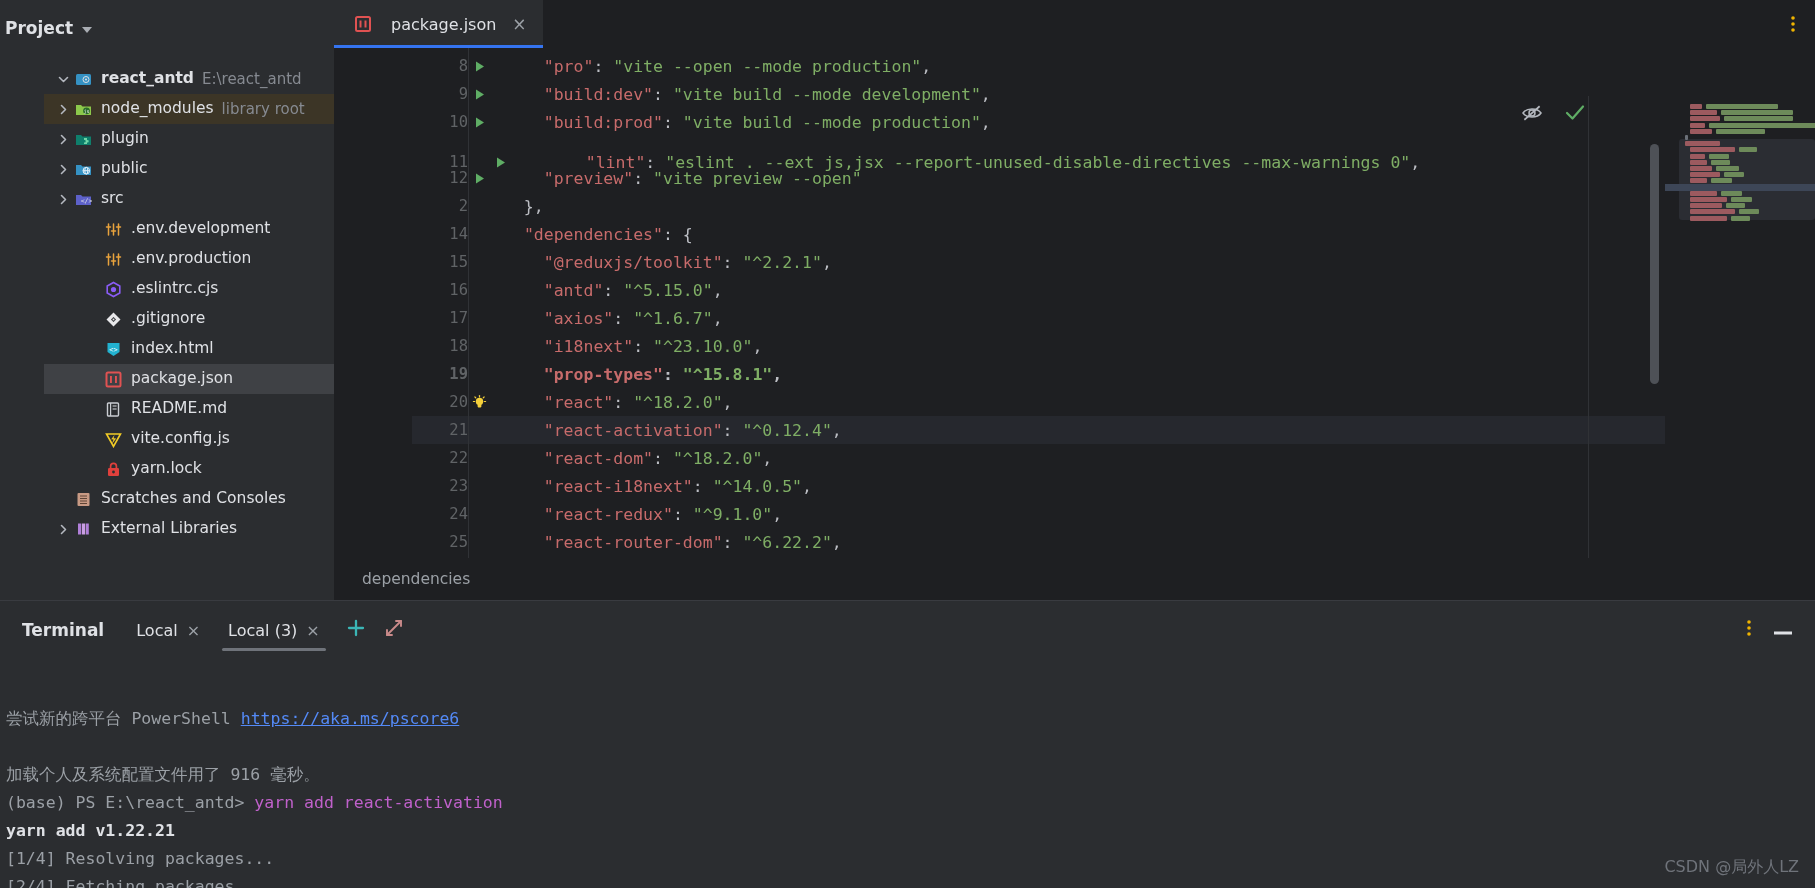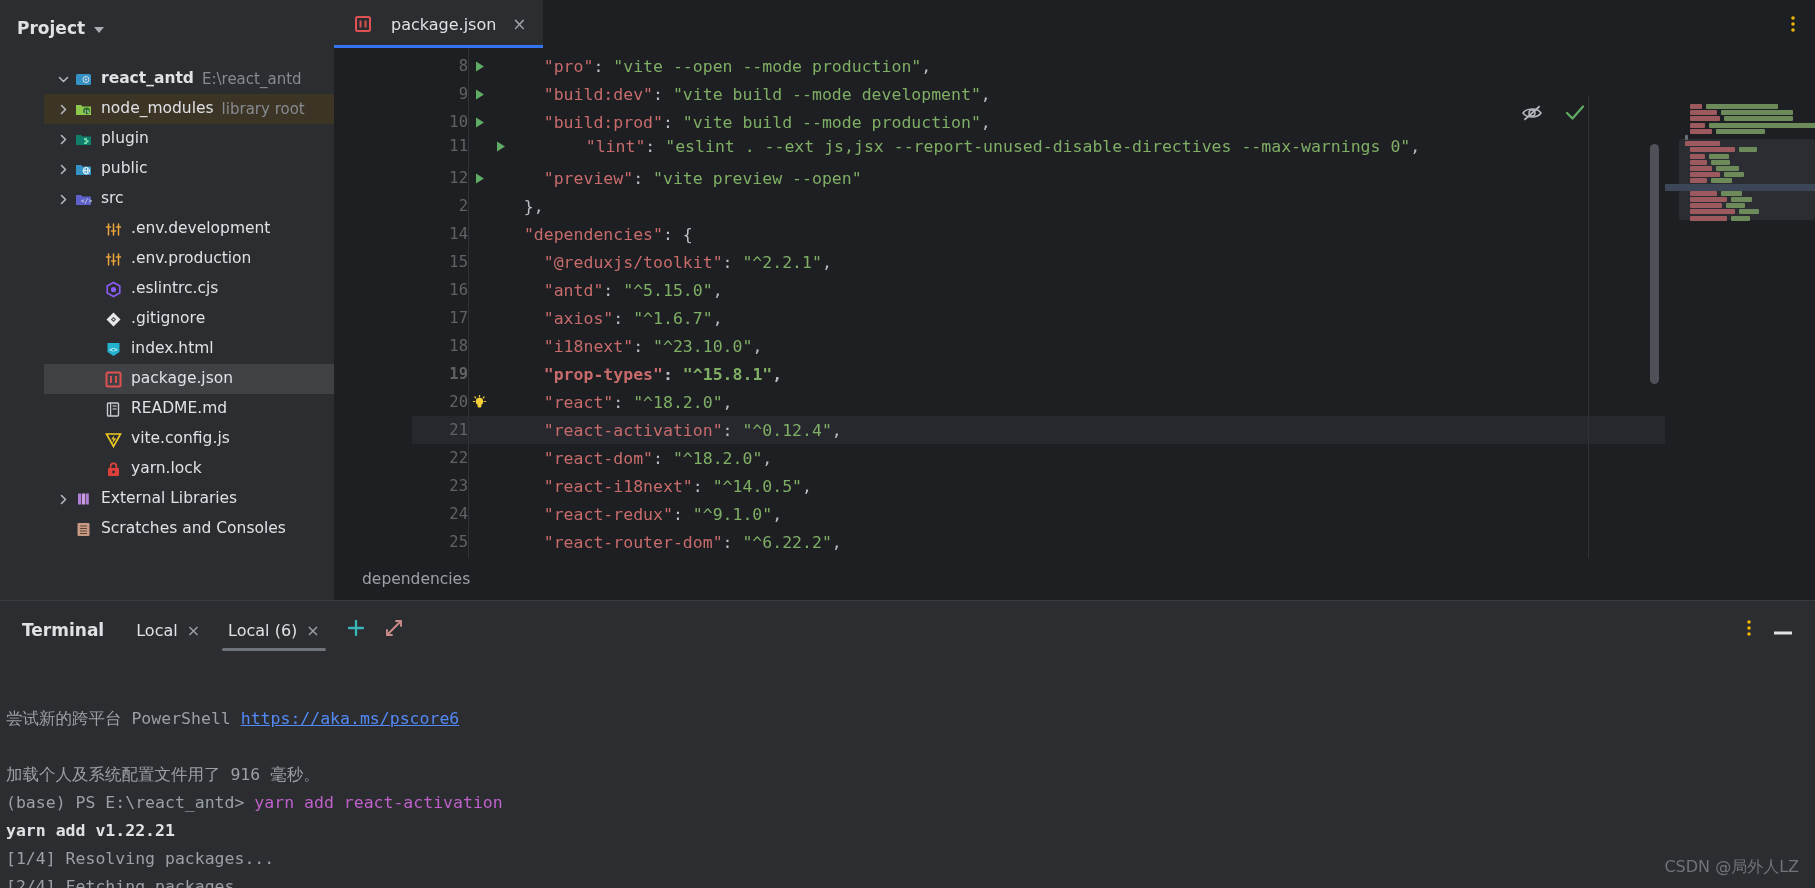--- a/index.html
+++ b/index.html
@@ -11,21 +11,21 @@
   }
   .app { position:relative; width:1815px; height:888px; display:flex; flex-direction:column; }
 
   
   .top { display:flex; height:600px; flex:0 0 600px; }
 
   
   .project-panel { width:334px; flex:0 0 334px; background:#2b2d30; display:flex; flex-direction:column; }
   .project-header {
     height:56px; display:flex; align-items:center; gap:9px;
-    padding:0 0 0 17px; color:#dfe1e5; font-size:17px; font-weight:600;
+    padding:0 0 0 5px; color:#dfe1e5; font-size:17px; font-weight:600;
   }
   .chev-down { width:0;height:0; border-left:5px solid transparent; border-right:5px solid transparent;
                border-top:6px solid #a9adb3; margin-top:3px; }
   .tree { padding-top:8px; font-size:15.5px; color:#dfe1e5;margin-left:44px; }
   .row { display:flex; align-items:center; height:30px; padding-left:10px; white-space:nowrap; cursor:default; }
   .row.sel { background:#3f4145; }
   .row.lib { background:#3c3526; }
   .arrow { width:18px; flex:0 0 18px; display:flex; align-items:center; justify-content:center; }
   .arrow svg { display:block; }
   .ind1 { padding-left:10px; }
@@ -295,48 +295,48 @@
             <span class="ico">
               <svg width="17" height="17" viewBox="0 0 17 17">
                 <rect x="3" y="7" width="11" height="8" rx="1.3" fill="#e0403c"></rect>
                 <path d="M5.6 7 V5.2 a2.9 2.9 0 0 1 5.8 0 V7" fill="none" stroke="#e0403c" stroke-width="1.7"></path>
                 <circle cx="8.5" cy="11" r="1.4" fill="#2b2d30"></circle>
               </svg>
             </span>
             <span class="lbl">yarn.lock</span>
           </div>
           <div class="row ind0">
-            <span class="arrow">
-              <svg width="11" height="11" viewBox="0 0 11 11">
-                <polyline points="3.5,1.5 7.5,5.5 3.5,9.5" fill="none" stroke="#b4b8bf" stroke-width="1.6" stroke-linecap="round" stroke-linejoin="round"></polyline>
-              </svg>
-            </span>
-            <span class="ico">
-              <svg width="17" height="17" viewBox="0 0 17 17">
-                <rect x="3" y="2.5" width="3.3" height="11" fill="#b07fd8"></rect>
-                <rect x="7" y="2.5" width="3.3" height="11" fill="#c99ee3"></rect>
-                <rect x="11" y="2.5" width="2.8" height="11" fill="#b07fd8"></rect>
-              </svg>
-            </span>
-            <span class="lbl">External Libraries</span>
-          </div>
-          <div class="row ind0">
             <span class="arrow"></span>
             <span class="ico">
               <svg width="17" height="17" viewBox="0 0 17 17">
                 <rect x="2.5" y="2" width="12" height="13" rx="1" fill="#c89a84"></rect>
                 <g stroke="#5e4436" stroke-width="1">
                   <line x1="5" y1="5" x2="12" y2="5"></line>
                   <line x1="5" y1="7.5" x2="12" y2="7.5"></line>
                   <line x1="5" y1="10" x2="12" y2="10"></line>
                   <line x1="5" y1="12.5" x2="12" y2="12.5"></line>
                 </g>
               </svg>
             </span>
             <span class="lbl">Scratches and Consoles</span>
+          </div>
+          <div class="row ind0">
+            <span class="arrow">
+              <svg width="11" height="11" viewBox="0 0 11 11">
+                <polyline points="3.5,1.5 7.5,5.5 3.5,9.5" fill="none" stroke="#b4b8bf" stroke-width="1.6" stroke-linecap="round" stroke-linejoin="round"></polyline>
+              </svg>
+            </span>
+            <span class="ico">
+              <svg width="17" height="17" viewBox="0 0 17 17">
+                <rect x="3" y="2.5" width="3.3" height="11" fill="#b07fd8"></rect>
+                <rect x="7" y="2.5" width="3.3" height="11" fill="#c99ee3"></rect>
+                <rect x="11" y="2.5" width="2.8" height="11" fill="#b07fd8"></rect>
+              </svg>
+            </span>
+            <span class="lbl">External Libraries</span>
           </div>
         </div>
     </div>
 
     <div class="editor-wrap">
 
       <div class="tabbar">
         <div class="tab active">
           <span class="ico">
             <svg width="16" height="16" viewBox="0 0 16 16">
@@ -382,21 +382,21 @@
               </div>
               <div class="ln" style="top: 60px;">
                 <span class="lnum">10</span>
                 <span class="run">
                   <svg width="13" height="13" viewBox="0 0 13 13">
                     <polygon points="3,1.5 11,6.5 3,11.5" fill="#5fad65"></polygon>
                   </svg>
                 </span>
                 <span class="code"><span class="p">    </span><span class="k">"build:prod"</span><span class="p">: </span><span class="s">"vite build --mode production"</span><span class="p">,</span></span>
               </div>
-              <div class="ln" style="top: 84px; gap: 21px;">
+              <div class="ln" style="top: 100px; gap: 21px;">
                 <span class="lnum">11</span>
                 <span class="run">
                   <svg width="13" height="13" viewBox="0 0 13 13">
                     <polygon points="3,1.5 11,6.5 3,11.5" fill="#5fad65"></polygon>
                   </svg>
                 </span>
                 <span class="code"><span class="p">    </span><span class="k">"lint"</span><span class="p">: </span><span class="s">"eslint . --ext js,jsx --report-unused-disable-directives --max-warnings 0"</span><span class="p">,</span></span>
               </div>
               <div class="ln" style="top: 116px;">
                 <span class="lnum">12</span>
@@ -561,21 +561,21 @@
   <div class="terminal">
     <div class="term-head">
       <span class="term-title">Terminal</span>
 
       <div class="tterm">
         <span>Local</span>
         <span class="x">×</span>
       </div>
 
       <div class="tterm active">
-        <span>Local (6)</span>
+        <span>Local (3)</span>
         <span class="x">×</span>
       </div>
 
       <div class="term-actions">
         <span>
           <svg width="20" height="20" viewBox="0 0 20 20">
             <line x1="10" y1="3" x2="10" y2="17" stroke="#3bb6b6" stroke-width="2.3" stroke-linecap="round"></line>
             <line x1="3" y1="10" x2="17" y2="10" stroke="#3bb6b6" stroke-width="2.3" stroke-linecap="round"></line>
           </svg>
         </span>

